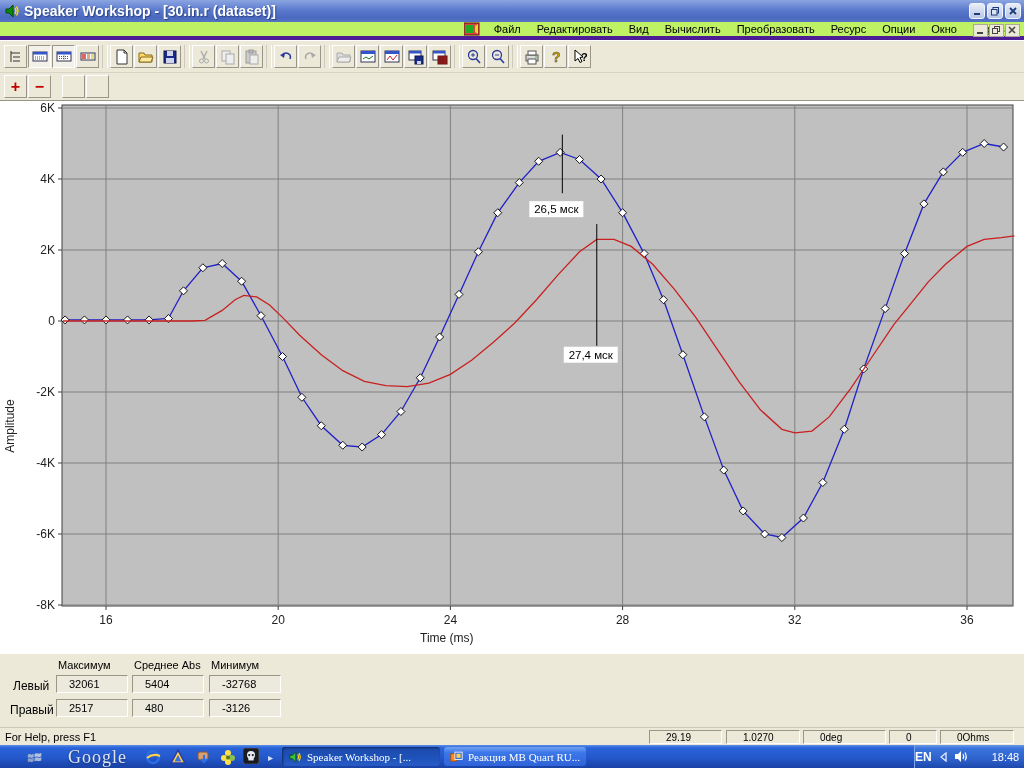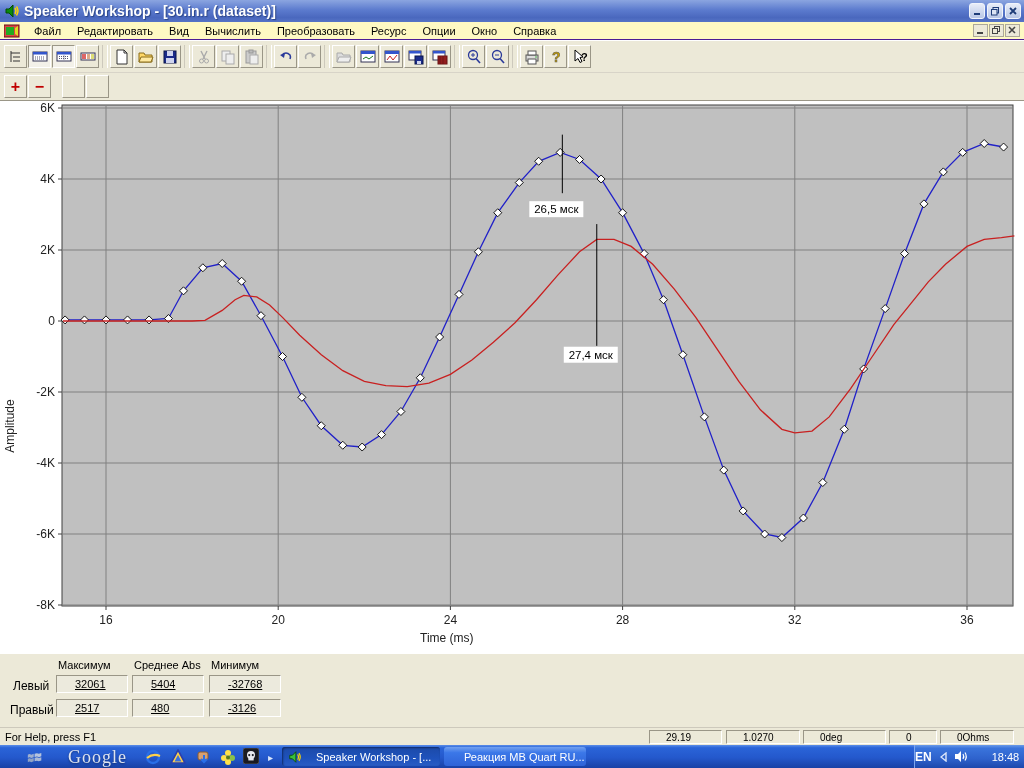--- a/index.html
+++ b/index.html
@@ -12,22 +12,22 @@
     background:linear-gradient(180deg,#8ba5e0 0%,#5c7bce 45%,#4a68be 80%,#5674c6 100%);
     display:flex;align-items:center;padding:0 4px;color:#fff;}
   .titlebar .apptitle{font-weight:bold;font-size:14px;margin-left:4px;
     text-shadow:1px 1px 1px #2a4486;white-space:nowrap;}
   .tb-buttons{position:absolute;right:3px;top:3px;display:flex;gap:2px;}
   .tb-btn{width:16px;height:16px;border-radius:3px;border:1px solid #f0f4fc;
     background:linear-gradient(180deg,#e8edf8,#b8c6e6);display:flex;align-items:center;justify-content:center;}
   .tb-btn svg{display:block;}
 
   
-  .menubar{position:absolute;left:0;top:22px;width:1024px;height:18px;background:#fef9c3;
-    display:flex;align-items:center;border-bottom:1px solid #4c1d95;}
+  .menubar{position:absolute;left:0;top:22px;width:1024px;height:18px;background:#bef264;
+    display:flex;align-items:center;border-bottom:4px solid #4c1d95;justify-content:flex-end;}
   .menu-sysicon{width:16px;height:14px;margin:0 6px 0 4px;}
   .menu-item{padding:2px 8px;color:#000;}
   .mdi-buttons{position:absolute;right:4px;top:2px;display:flex;gap:1px;}
   .mdi-btn{width:15px;height:13px;border:1px solid #aca899;background:#ece9d8;
     display:flex;align-items:center;justify-content:center;}
 
   
   .toolbar1{position:absolute;left:0;top:40px;width:1024px;height:32px;background:#ece9d8;
     border-top:1px solid #fff;display:flex;align-items:center;padding-left:4px;}
   .toolbar2{position:absolute;left:0;top:72px;width:1024px;height:28px;background:#ece9d8;
@@ -48,40 +48,40 @@
     color:#222;font-size:12px;transform:rotate(-90deg);transform-origin:center;white-space:nowrap;
     display:flex;align-items:center;justify-content:center;}
   .axis-title-x{position:absolute;left:420px;top:530px;width:200px;color:#222;font-size:12px;}
 
   
   .stats{position:absolute;left:0;top:653px;width:1024px;height:74px;background:#ece9d8;
     border-top:1px solid #fff;color:#000;}
   .stats .hdr{position:absolute;top:5px;font-size:11px;}
   .stats .rowlabel{position:absolute;font-size:12px;}
   .stat-field{position:absolute;height:18px;width:72px;background:#eceadd;
-    border:1px solid;border-color:#9a9687 #fff #fff #9a9687;padding:2px 18px;font-size:11px;text-decoration:underline;}
+    border:1px solid;border-color:#9a9687 #fff #fff #9a9687;padding:2px 12px;font-size:11px;}
 
   
   .statusbar{position:absolute;left:0;top:727px;width:1024px;height:18px;background:#ece9d8;
     border-top:1px solid #cdc9bc;color:#000;}
   .status-help{position:absolute;left:5px;top:3px;font-size:11px;}
   .status-panel{position:absolute;top:2px;height:14px;background:#ece9d8;
     border:1px solid;border-color:#9a9687 #fff #fff #9a9687;font-size:10px;padding:1px 16px;overflow:hidden;}
 
   
   .taskbar{position:absolute;left:0;top:745px;width:1024px;height:23px;
     background:linear-gradient(180deg,#5c8ee8 0%,#2a64d8 12%,#2458cc 55%,#1941a5 100%);text-align:right;}
   .google-logo{position:absolute;left:68px;top:2px;font-family:"Liberation Serif","DejaVu Serif",serif;
     font-size:18px;color:#dfe4f0;letter-spacing:1px;text-shadow:0 1px 2px #12306e;}
   .ql-icon{position:absolute;top:4px;width:16px;height:16px;}
   .task-btn{position:absolute;top:2px;height:19px;border-radius:3px;color:#fff;font-size:11px;
     display:flex;align-items:center;padding:0 6px;white-space:nowrap;overflow:hidden;}
   .task-btn.active{background:linear-gradient(180deg,#1c4aa8,#1e52bc 60%,#2a5cc4);box-shadow:inset 1px 1px 2px #102a66;}
   .task-btn.normal{background:linear-gradient(180deg,#5internal88,#3b77e8) ;}
-  .task-btn .tlabel{margin-left:14px;}
+  .task-btn .tlabel{margin-left:5px;font-family:Liberation Serif, serif;}
   .tray{position:absolute;right:0;top:0;height:23px;width:110px;
     background:linear-gradient(180deg,#6a9ae8 0%,#3a74dc 14%,#2e62cc 60%,#1d48ac 100%);
     border-left:1px solid #7ea6ee;display:flex;align-items:center;color:#fff;}
   .tray .en{font-size:12px;font-weight:bold;}
   .tray .clock{font-size:11px;margin-left:23px;}
   .chev{position:absolute;top:7px;color:#d8e4fa;font-size:10px;}
 </style>
 </head>
 <body>
 

